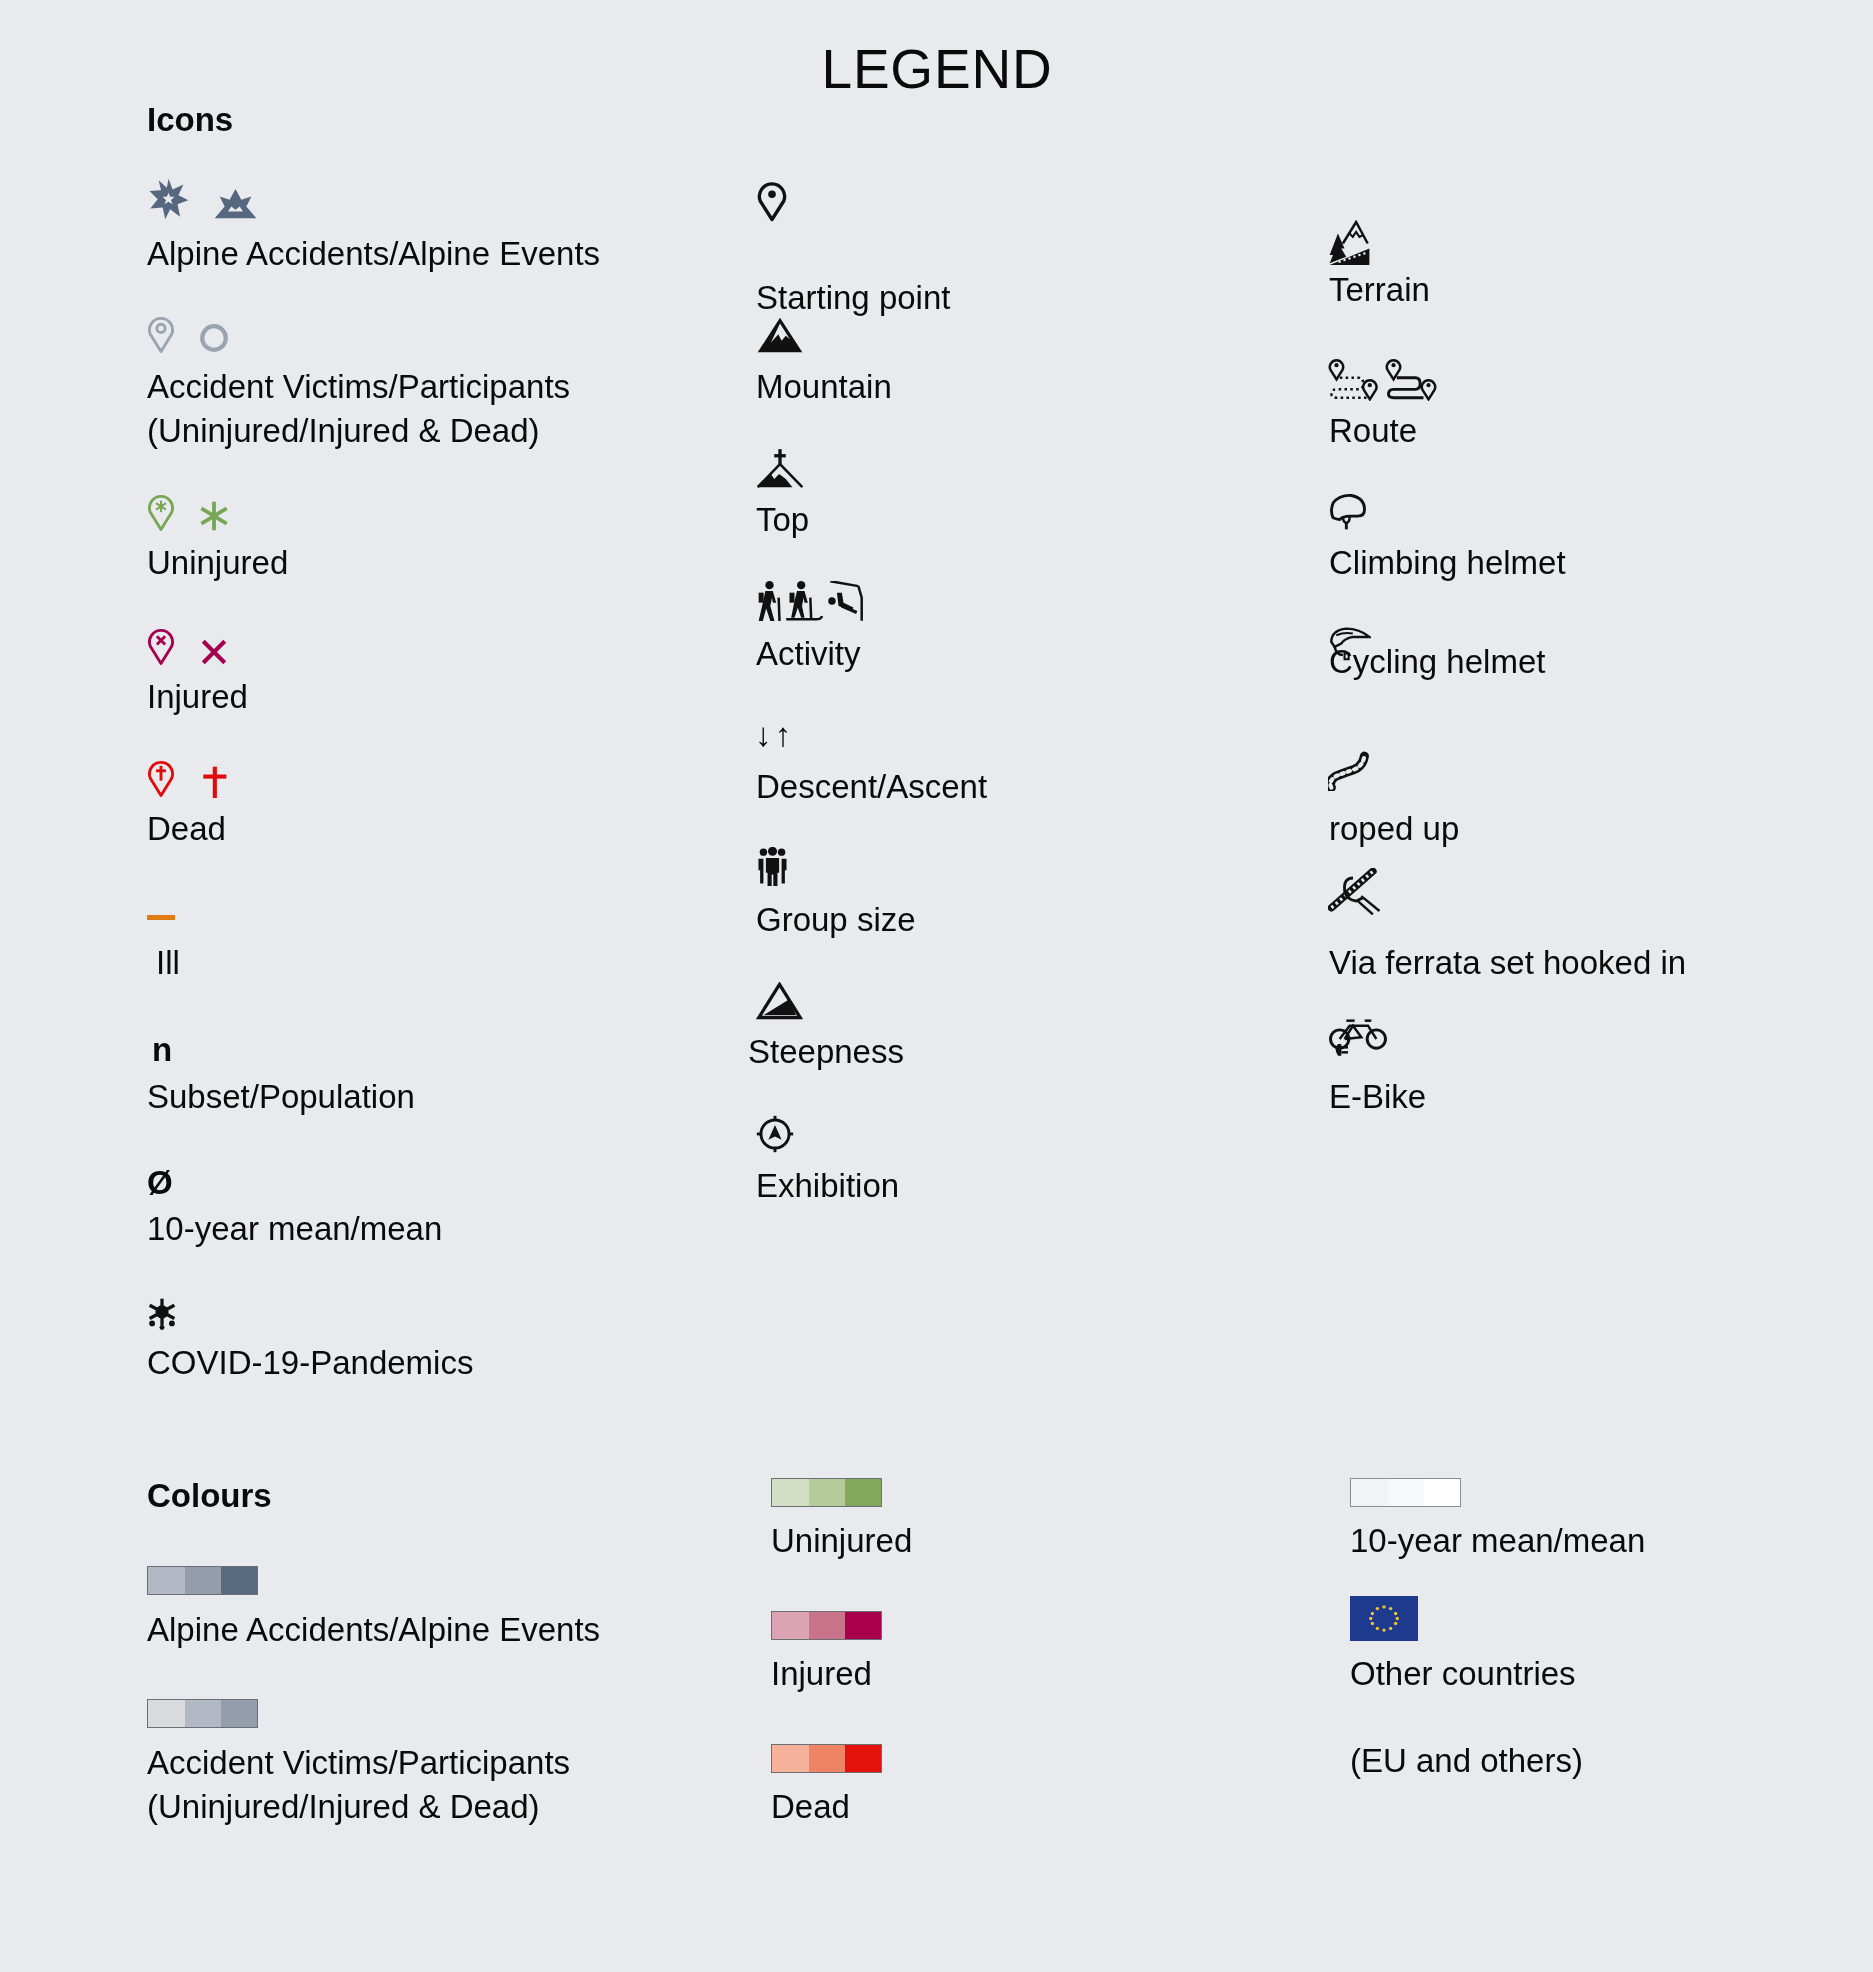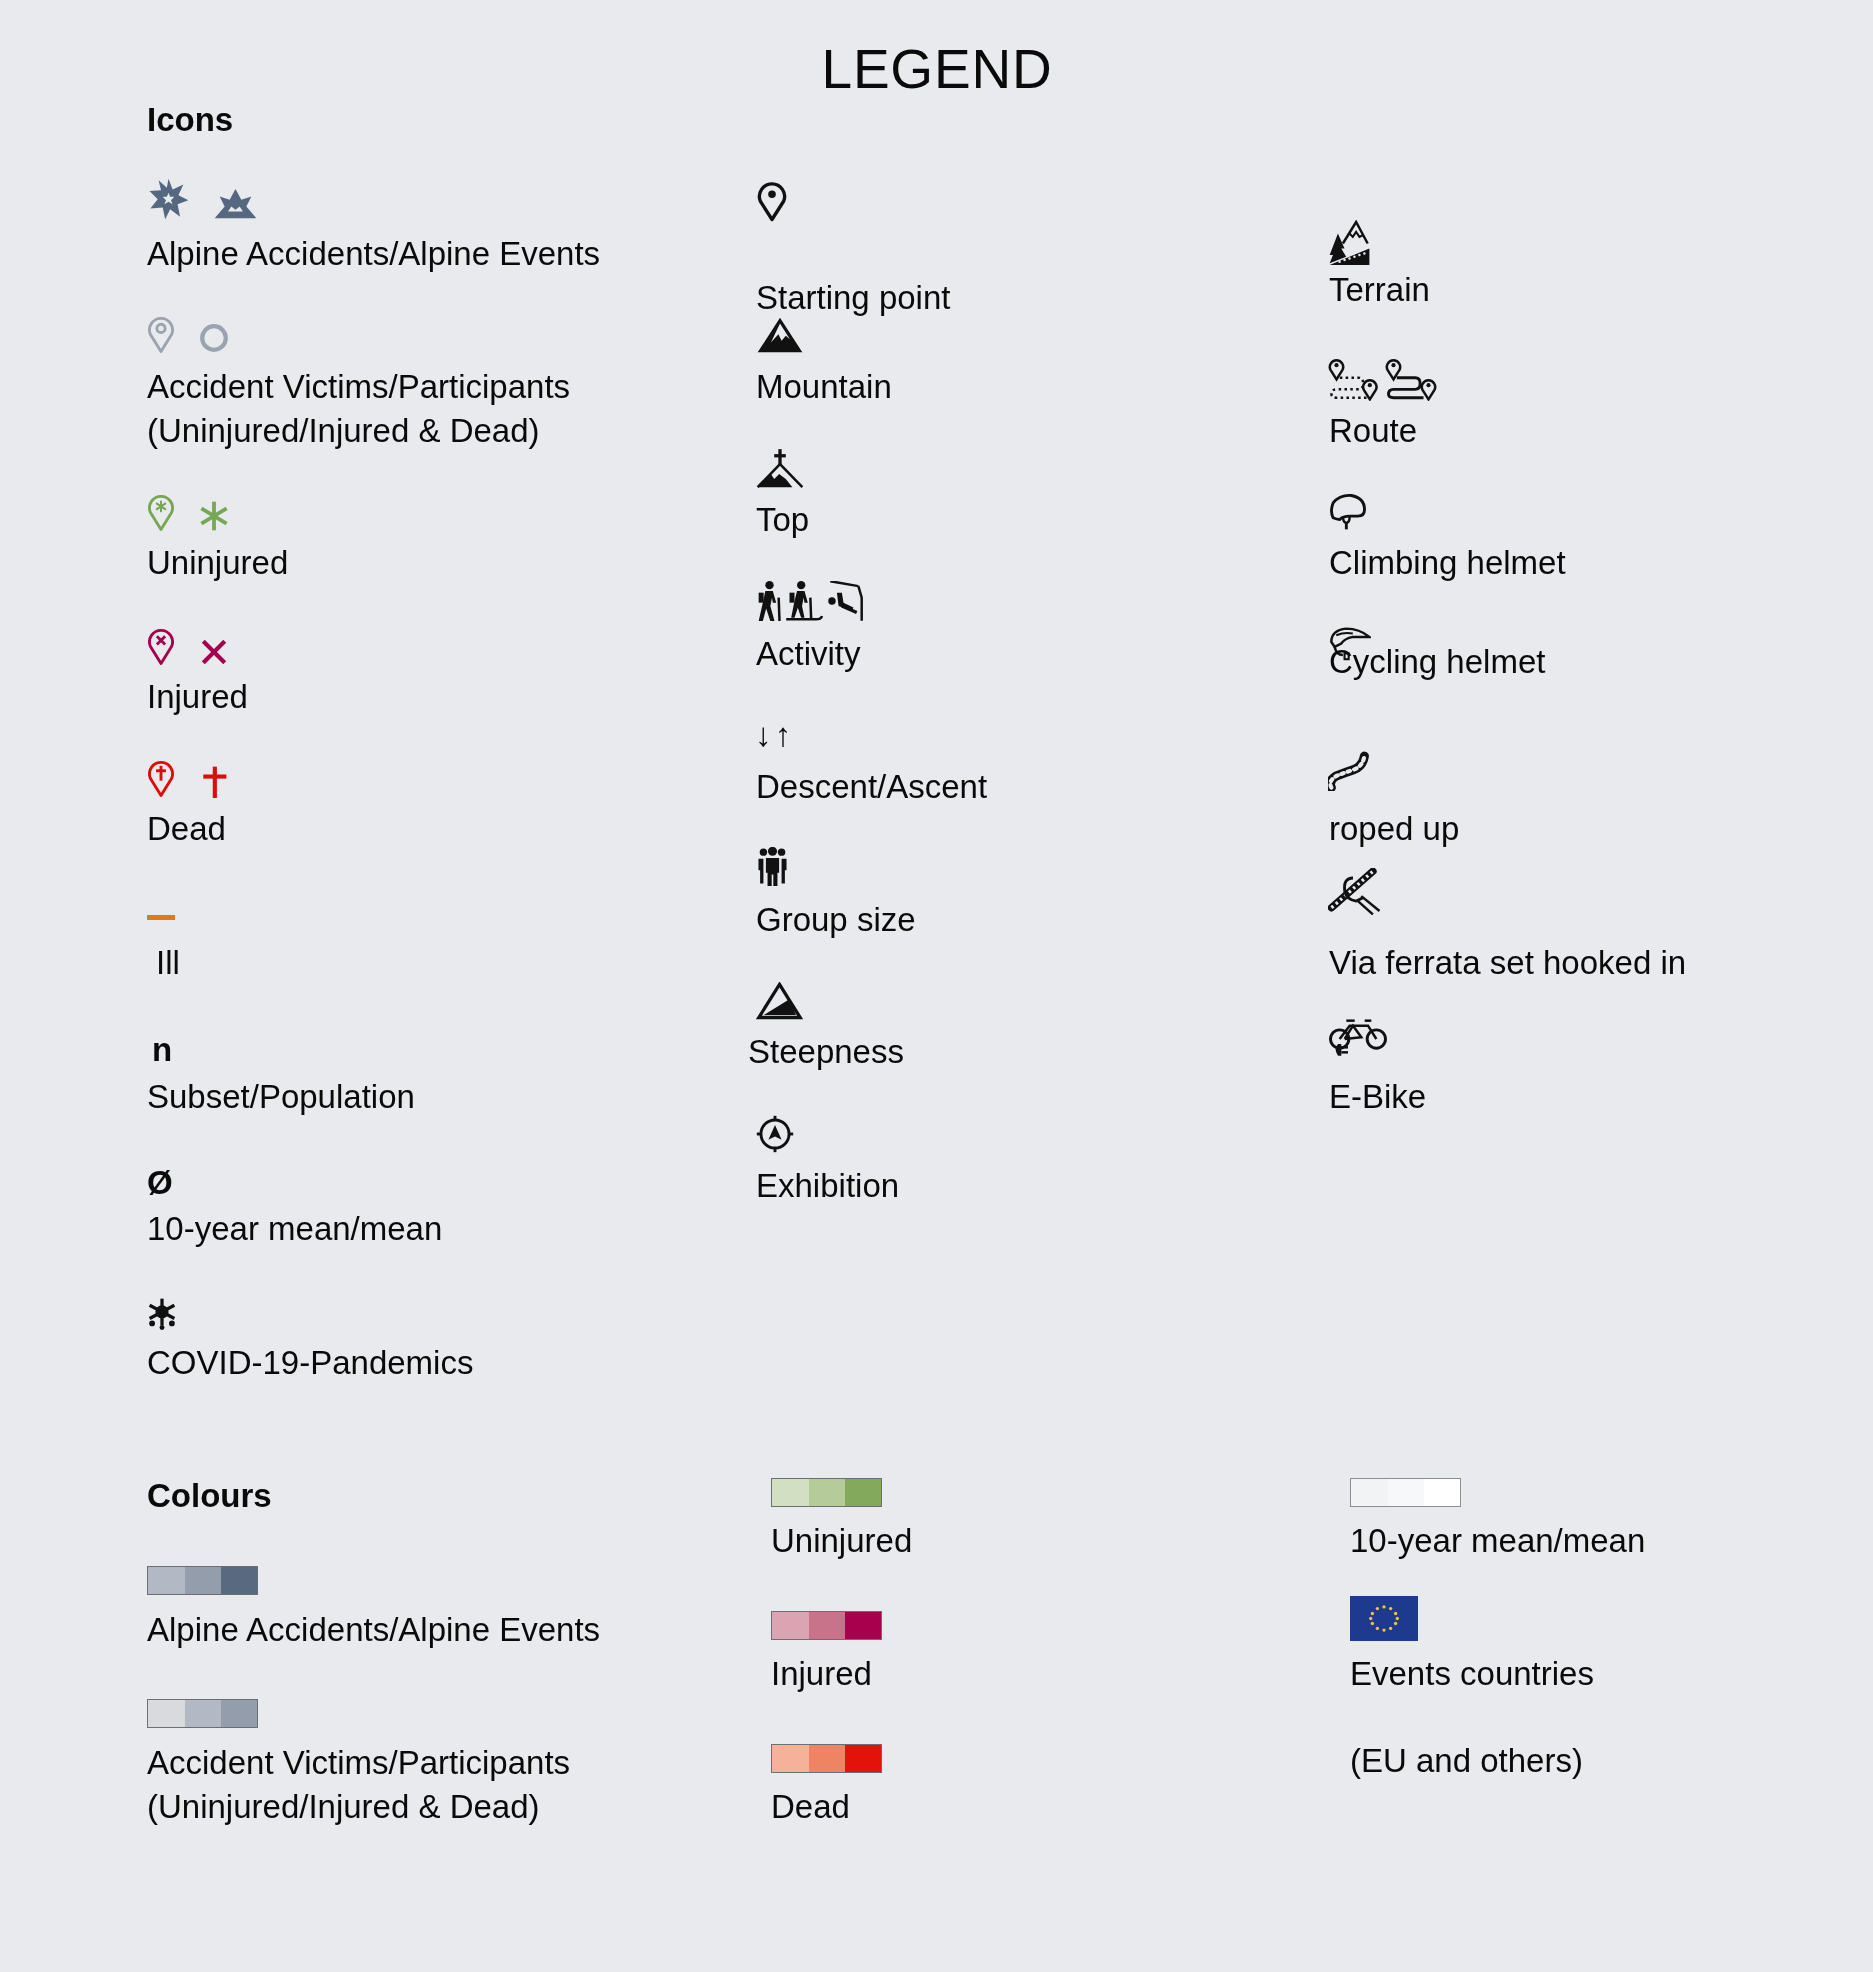--- a/index.html
+++ b/index.html
@@ -357,15 +357,15 @@
         <circle cx="49" cy="39" r="2"></circle>
       <circle cx="41" cy="41" r="2"></circle>
         <circle cx="33" cy="39" r="2"></circle>
         <circle cx="27" cy="33" r="2"></circle>
         <circle cx="25" cy="27" r="2"></circle>
         <circle cx="27" cy="21" r="2"></circle>
         <circle cx="33" cy="15" r="2"></circle>
     </g>
   </svg>
 </div>
-<div class="abs label" style="left:1350px; top:1652px;">Events countries</div>
+<div class="abs label" style="left:1350px; top:1652px;">Other countries</div>
 <div class="abs label" style="left:1350px; top:1697px;margin-top:42px;">(EU and others)</div>
 
 
 </body></html>

